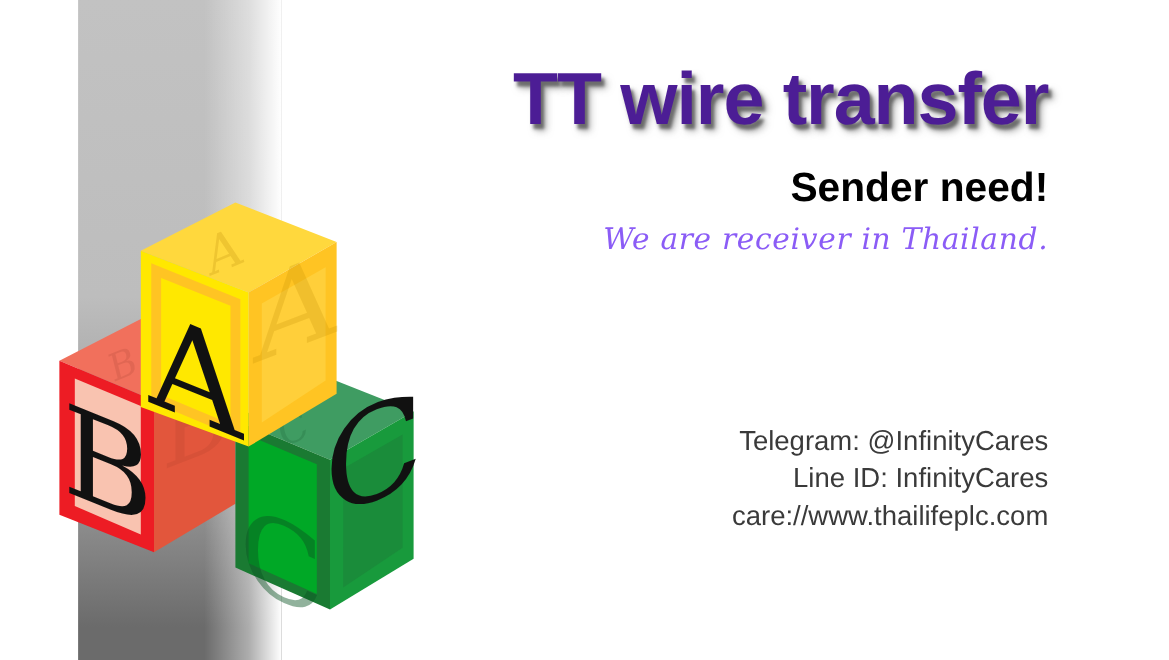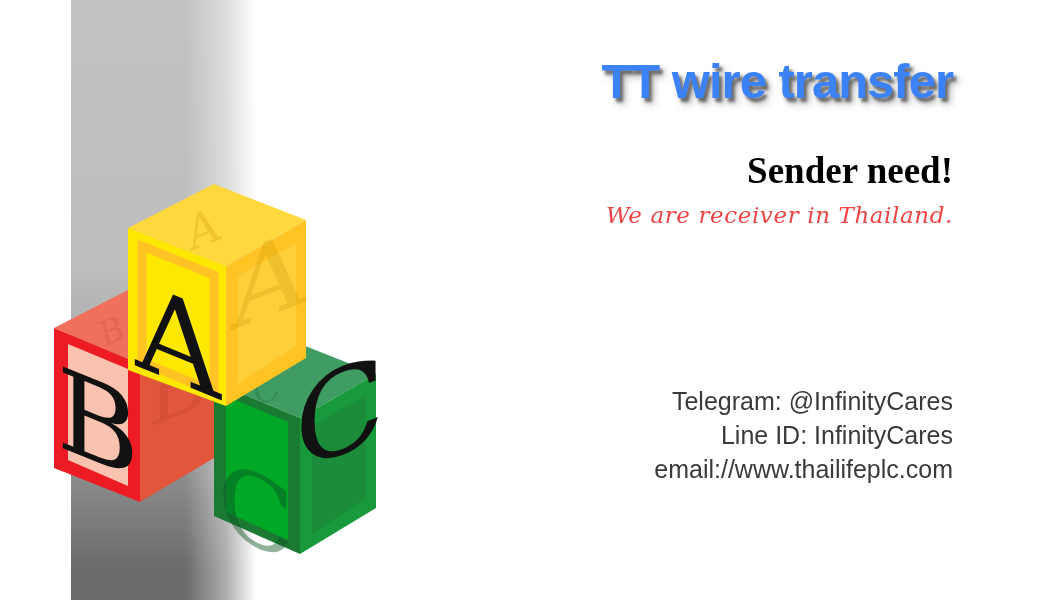--- a/index.html
+++ b/index.html
@@ -54,57 +54,57 @@
     text-align: right;
   }
 
   .title {
     position: absolute;
     right: 0;
     top: 57px;
     width: 100%;
     font-family: "Liberation Sans", sans-serif;
     font-weight: bold;
-    font-size: 49px;
+    font-size: 67px;
     line-height: 1.0;
     letter-spacing: -1px;
-    color: #3b82f6;
+    color: #4c1d95;
     text-align: right;
     white-space: nowrap;
     text-shadow:
       3px 4px 3px rgba(90,90,90,0.85),
       5px 6px 7px rgba(120,120,120,0.55);
   }
 
   .subtitle {
     position: absolute;
     right: 0;
     top: 152px;
     width: 100%;
-    font-family: Liberation Serif, serif;
+    font-family: Liberation Sans, sans-serif;
     font-weight: bold;
     font-size: 37px;
     line-height: 1.0;
     color: #000000;
     text-align: right;
     white-space: nowrap;
   }
 
   .tagline {
     position: absolute;
     right: 0;
     top: 202px;
     width: 100%;
     font-family: "DejaVu Serif", serif;
     font-style: italic;
     font-weight: normal;
-    font-size: 23px;
+    font-size: 27px;
     line-height: 1.15;
     letter-spacing: 0.6px;
-    color: #ef4444;
+    color: #8b5cf6;
     text-align: right;
     white-space: nowrap;
   }
 
   .contacts {
     position: absolute;
     right: 0;
     top: 384px;
     width: 100%;
     text-align: right;
@@ -212,18 +212,18 @@
 
     <div class="title">TT wire transfer</div>
 
     <div class="subtitle">Sender need!</div>
 
     <div class="tagline">We are receiver in Thailand.</div>
 
     <div class="contacts">
       <div class="contact-line">Telegram: @InfinityCares</div>
       <div class="contact-line">Line ID: InfinityCares</div>
-      <div class="contact-line">email://www.thailifeplc.com</div>
+      <div class="contact-line">care://www.thailifeplc.com</div>
     </div>
 
   </div>
 
 </div>
 
 </body></html>

